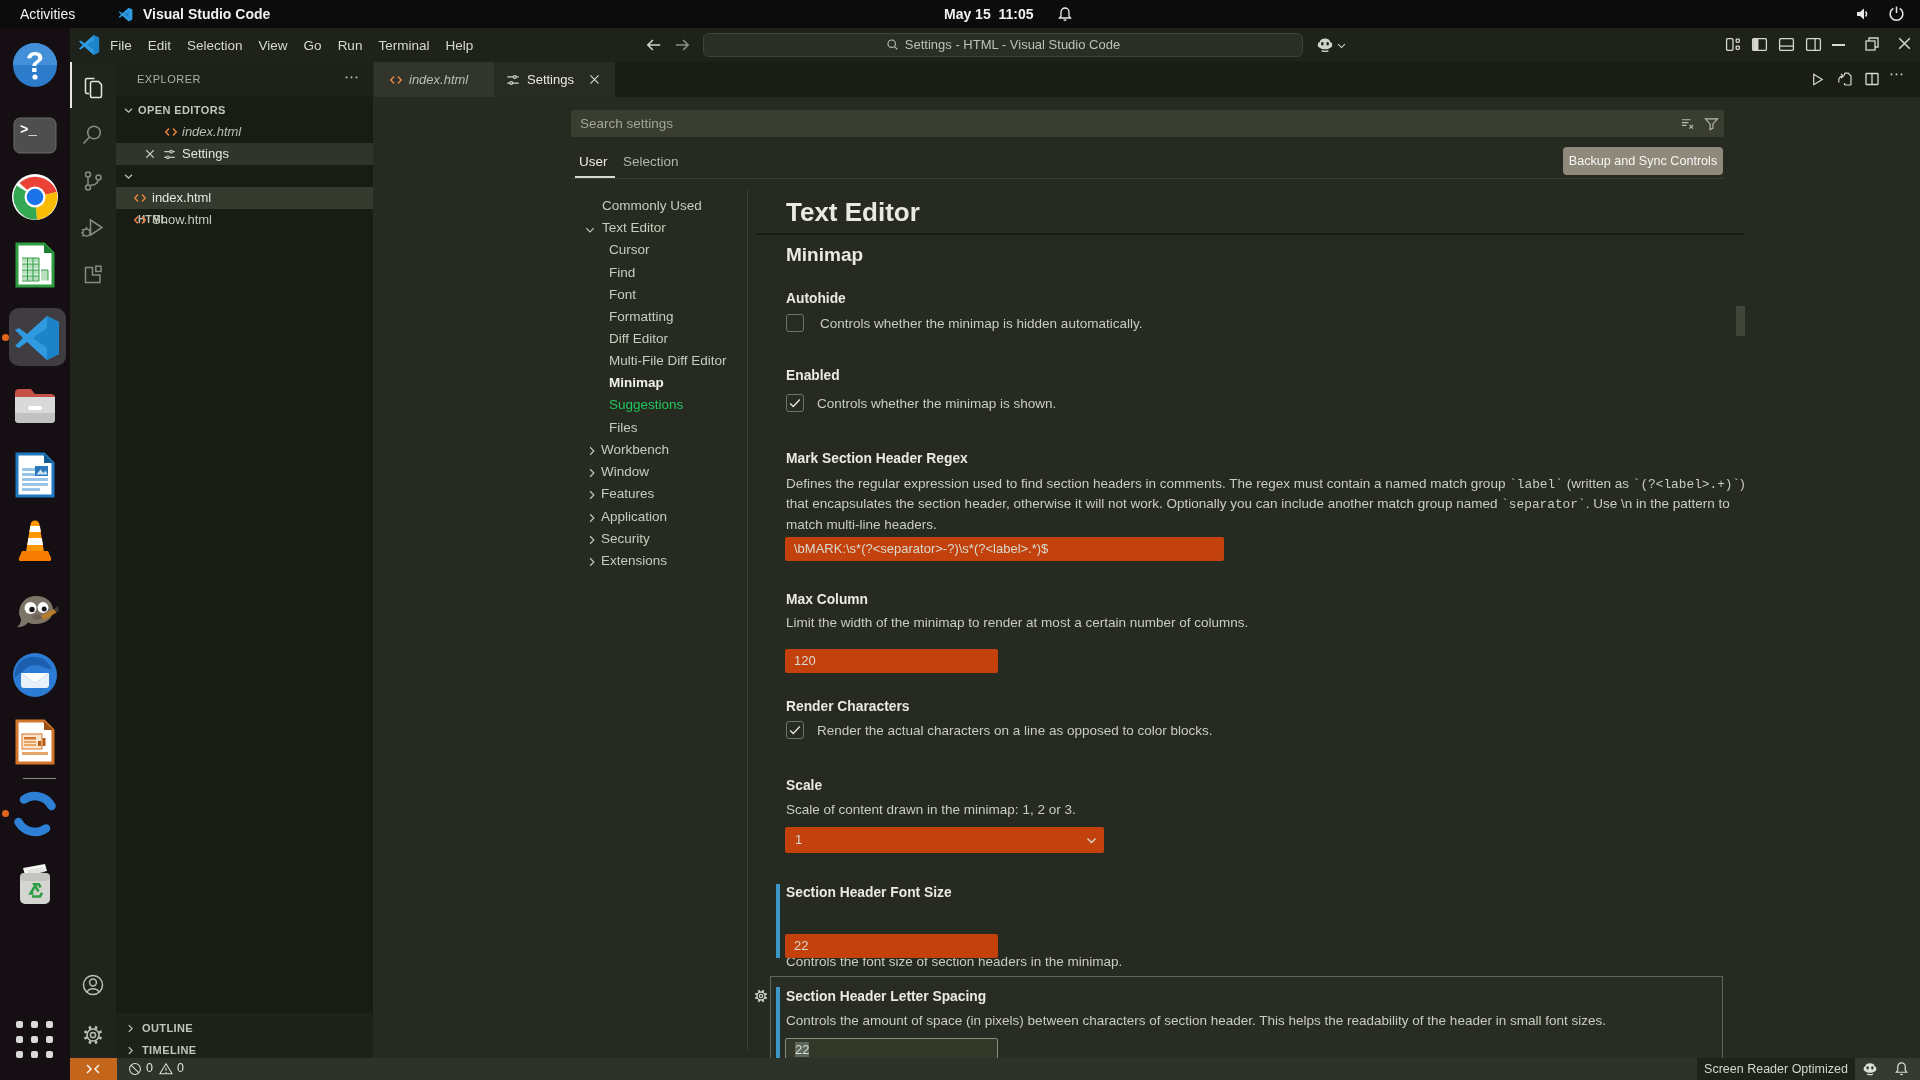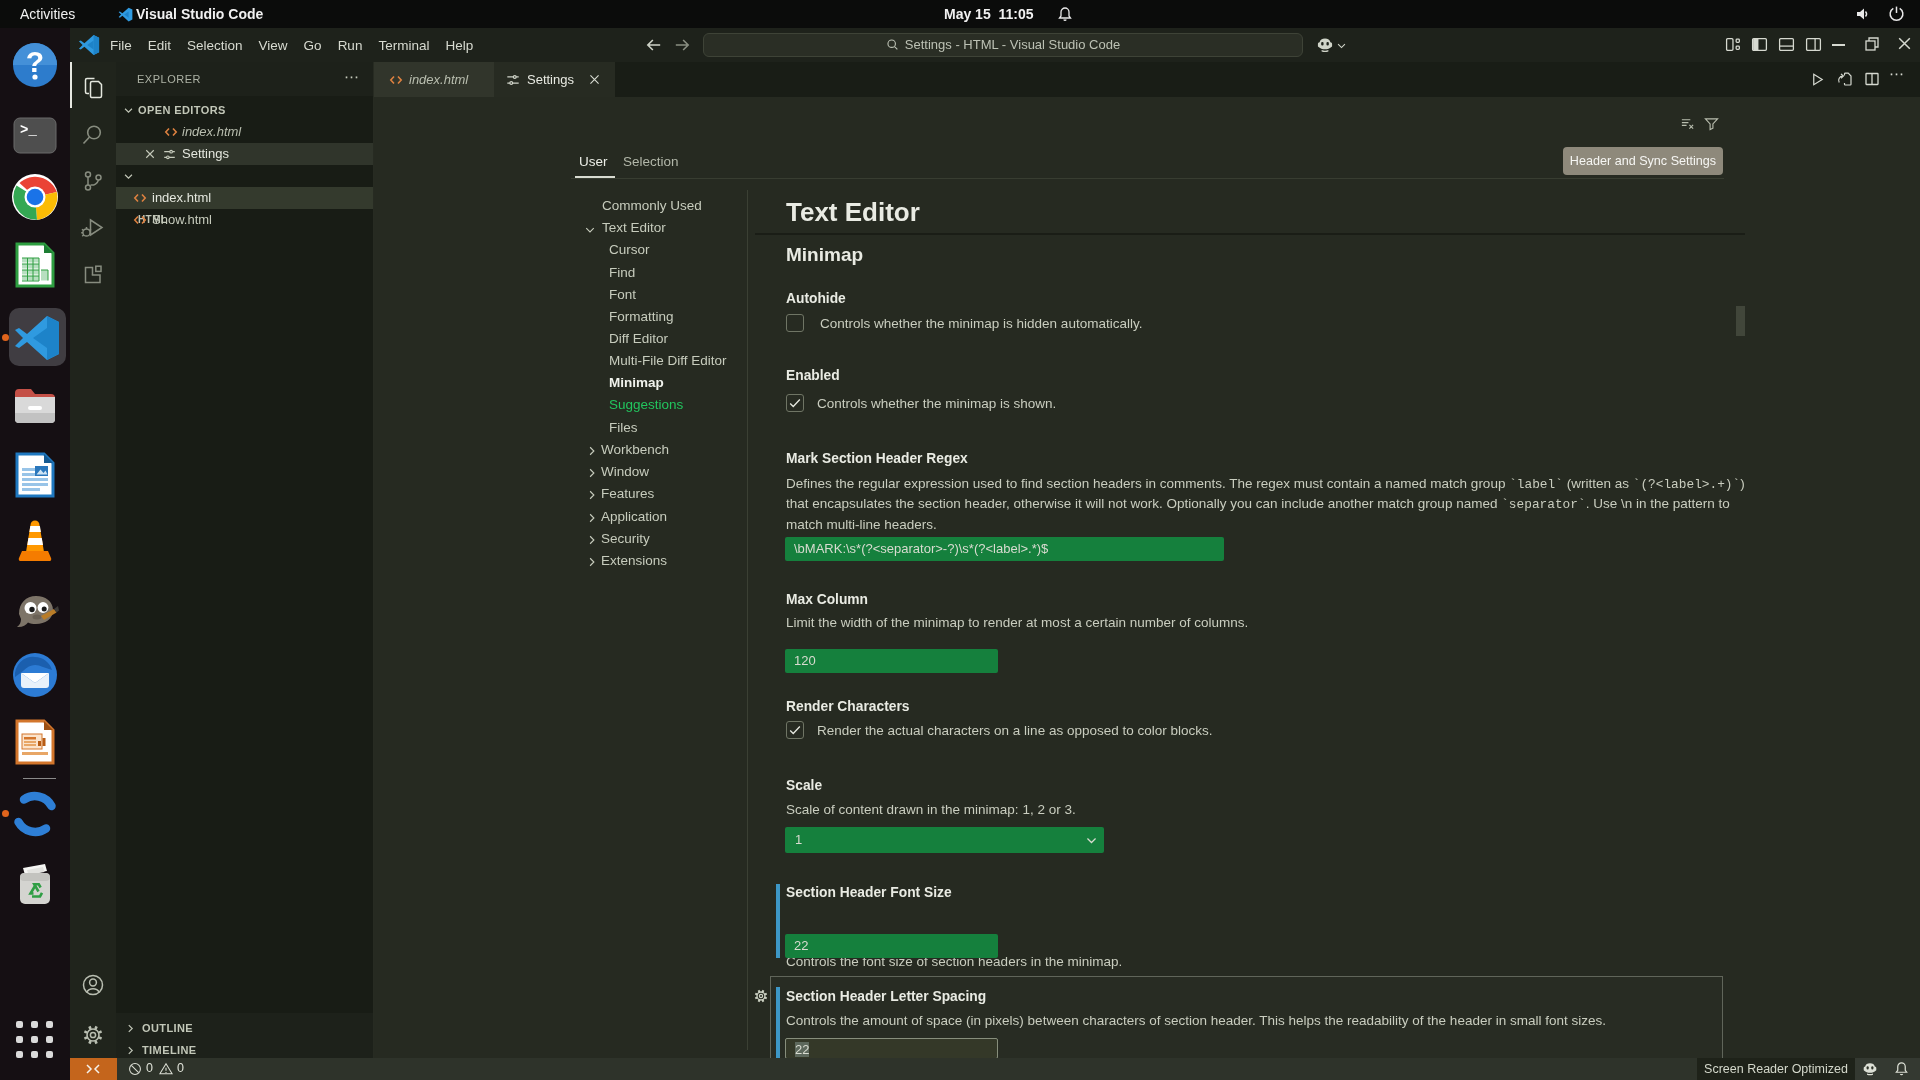--- a/index.html
+++ b/index.html
@@ -24,35 +24,35 @@
 #treepane { position:absolute; left:0px; top:34px; width:257px; height:917px; background:#181c15; }
 .srow { position:absolute; left:0; width:257px; height:22px; line-height:22px; color:#c6cbbc; font-size:13px; }
 .srow b { font-size:11px; color:#c2c7b8; letter-spacing:.4px; }
 
 #editor { position:absolute; left:374px; top:62px; width:1546px; height:996px; background:#262a21; }
 #tabstrip { position:absolute; left:374px; top:62px; width:1546px; height:35px; background:#191d16; }
 .tab { position:absolute; top:0; height:35px; font-size:13px; display:flex; align-items:center; }
 
 #settings { position:absolute; left:374px; top:97px; width:1546px; height:961px; background:#262a21; color:#ccd0c2; font-size:13.5px; }
 .mono { font-family:"Liberation Mono", monospace; font-size:12.8px; }
-.inputbox { position:absolute; background:#15803d; border-radius:2px; color:#d8dbd0; font-size:13px; }
+.inputbox { position:absolute; background:#c2410c; border-radius:2px; color:#d8dbd0; font-size:13px; }
 .slabel { position:absolute; font-weight:700; color:#e9ebe3; font-size:13.8px; }
 .sdesc { position:absolute; color:#c9cdbf; }
 
 #statusbar { position:absolute; left:70px; top:1058px; width:1850px; height:22px; background:#2e332a; color:#dde0d6; font-size:12.5px; }
 </style>
 </head>
 <body>
 <div id="topbar">
   <div class="item" style="left:20px;">Activities</div>
   <svg class="abs" style="left:118px; top:7px; width:15px; height:15px;" viewBox="0 0 48 48">
     <path d="M34 2 L14 20 6 14 2 16 10 24 2 32 6 34 14 28 34 46 46 40 V8 Z" fill="#2f9ae0"></path>
     <path d="M34 14 L20 24 34 34 Z" fill="#1d83c9"></path>
   </svg>
-  <div class="item" style="left:136px; font-weight:700;">Visual Studio Code</div>
+  <div class="item" style="left:143px; font-weight:700;">Visual Studio Code</div>
   <div class="item" style="left:944px; font-weight:700;">May 15&nbsp; 11:05</div>
   <svg class="abs" style="left:1057px; top:6px; width:16px; height:16px;" viewBox="0 0 16 16" fill="none" stroke="#e8e8e8" stroke-width="1.3">
     <path d="M8 2 a4 4 0 0 1 4 4 v4 l1.5 2 h-11 L4 10 V6 a4 4 0 0 1 4-4 Z"></path>
     <path d="M6.8 13.6 a1.3 1.3 0 0 0 2.4 0"></path>
   </svg>
   <svg class="abs" style="left:1855px; top:6px; width:16px; height:16px;" viewBox="0 0 16 16" fill="#e8e8e8">
     <path d="M2 6 h3 l4-3.5 v11 L5 10 H2 Z"></path>
     <path d="M11 5 a4.5 4.5 0 0 1 0 6 l-1-1 a3 3 0 0 0 0-4 Z"></path>
   </svg>
   <svg class="abs" style="left:1888px; top:5px; width:17px; height:17px;" viewBox="0 0 16 16" fill="none" stroke="#e8e8e8" stroke-width="1.4">
@@ -397,33 +397,34 @@
     <path d="M4 2.9 L6.4 5.1 4 7.2"></path>
   </svg>
   <svg class="abs" style="left:1490px; top:9px; width:16px; height:16px;" viewBox="0 0 16 16" fill="none" stroke="#d6d9d0" stroke-width="1.3">
     <rect x="2" y="2.5" width="12" height="11" rx="0.5"></rect>
     <path d="M8 2.5 v11"></path>
   </svg>
   <div class="abs" style="left:1515px; top:3px; color:#d6d9d0; font-size:15px; letter-spacing:1px;">⋯</div>
 </div>
 <div id="settings">
 
+  <div class="abs" style="left:197px; top:13px; width:1153px; height:27px; background:#3a3e31; border-radius:2px; color:#a2a795; font-size:13.5px; line-height:27px; padding-left:9px;">Search settings</div>
   <svg class="abs" style="left:1306px; top:19px; width:15px; height:15px;" viewBox="0 0 16 16" fill="none" stroke="#b9beaf" stroke-width="1.2">
     <path d="M2 4 h9 M2 7 h7 M2 10 h5"></path>
       <path d="M10 9.5 l4 4 M14 9.5 l-4 4"></path>
   </svg>
   <svg class="abs" style="left:1330px; top:19px; width:15px; height:15px;" viewBox="0 0 16 16" fill="none" stroke="#b9beaf" stroke-width="1.2">
     <path d="M1.5 3 h13 L9.5 8.5 V13 l-3 1.5 V8.5 Z"></path>
   </svg>
 
   <div class="abs" style="left:197px; top:81px; width:1153px; height:1px; background:#383d31;"></div>
   <div class="abs" style="left:205px; top:57px; font-size:13.5px; color:#eceee7;">User</div>
   <div class="abs" style="left:201px; top:79px; width:40px; height:2px; background:#d8dbd1;"></div>
   <div class="abs" style="left:249px; top:57px; font-size:13.5px; color:#b2b7a9;">Selection</div>
-  <div class="abs" style="left:1189px; top:50px; width:160px; height:28px; background:#8e897b; border-radius:4px; color:#f6f6f3; font-size:12.6px; text-align:center; line-height:28px;">Header and Sync Settings</div>
+  <div class="abs" style="left:1189px; top:50px; width:160px; height:28px; background:#8e897b; border-radius:4px; color:#f6f6f3; font-size:12.6px; text-align:center; line-height:28px;">Backup and Sync Controls</div>
 
   <div class="abs" style="left:228px; top:101px; color:#c7ccbd;">Commonly Used</div>
   <svg class="abs" style="left:210px; top:127px; width:12px; height:12px;" viewBox="0 0 16 16" fill="none" stroke="#c7ccbd" stroke-width="1.5">
       <path d="M3 5.5 l5 5 5-5"></path>
     </svg>
   <div class="abs" style="left:228px; top:123px; color:#c7ccbd;">Text Editor</div>
   <div class="abs" style="left:235px; top:145px; color:#c7ccbd;">Cursor</div>
   <div class="abs" style="left:235px; top:168px; color:#c7ccbd;">Find</div>
   <div class="abs" style="left:235px; top:190px; color:#c7ccbd;">Font</div>
   <div class="abs" style="left:235px; top:212px; color:#c7ccbd;">Formatting</div>

